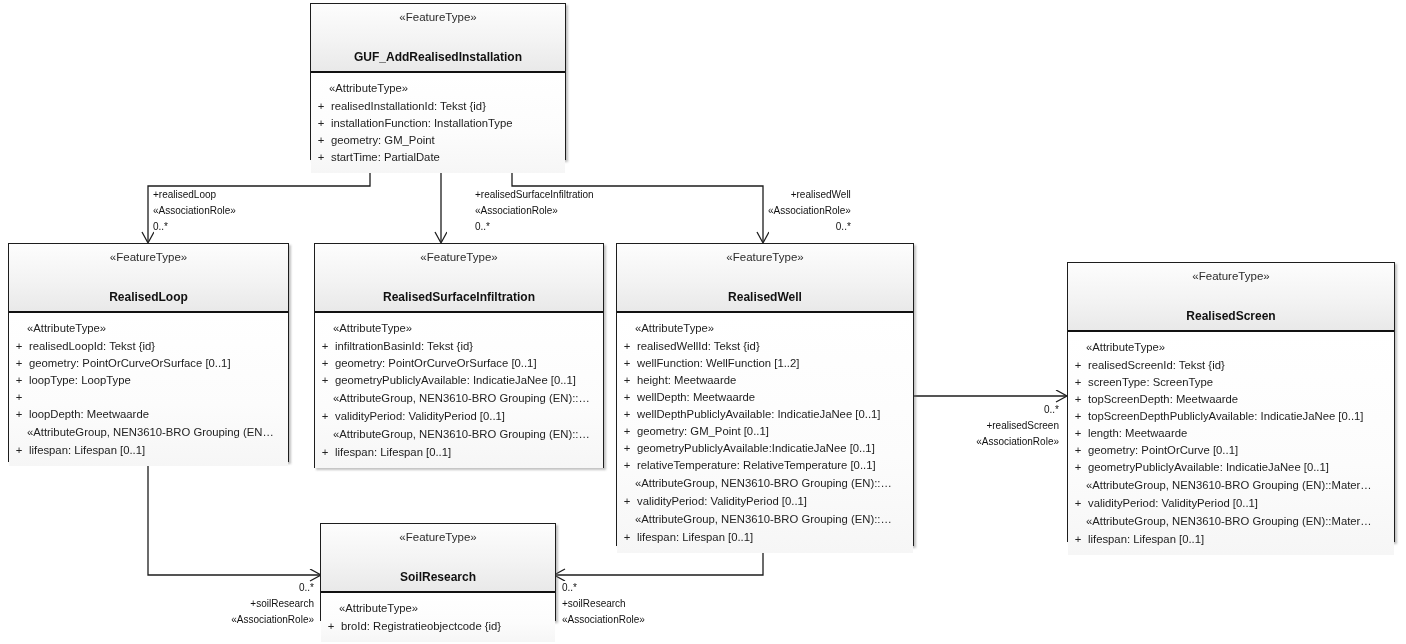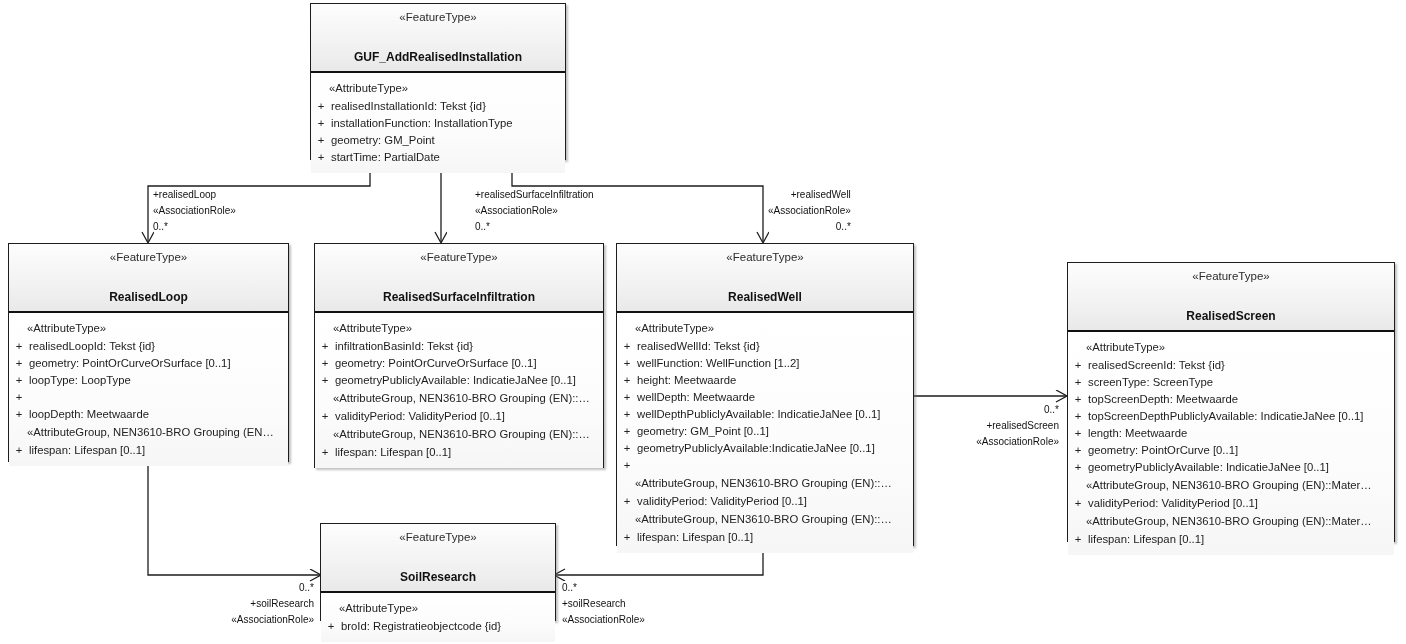--- a/index.html
+++ b/index.html
@@ -263,20 +263,21 @@
       <div class="attr-row">
         <span class="attr-vis">+</span>
         <span class="attr-txt">geometry: GM_Point [0..1]</span>
       </div>
       <div class="attr-row">
         <span class="attr-vis">+</span>
         <span class="attr-txt">geometryPubliclyAvailable:IndicatieJaNee [0..1]</span>
       </div>
       <div class="attr-row">
         <span class="attr-vis">+</span>
+        <span class="attr-txt">relativeTemperature: RelativeTemperature [0..1]</span>
       </div>
       <div class="group-line">«AttributeGroup, NEN3610-BRO Grouping (EN)::…</div>
       <div class="attr-row">
         <span class="attr-vis">+</span>
         <span class="attr-txt">validityPeriod: ValidityPeriod [0..1]</span>
       </div>
       <div class="group-line">«AttributeGroup, NEN3610-BRO Grouping (EN)::…</div>
       <div class="attr-row">
         <span class="attr-vis">+</span>
         <span class="attr-txt">lifespan: Lifespan [0..1]</span>

